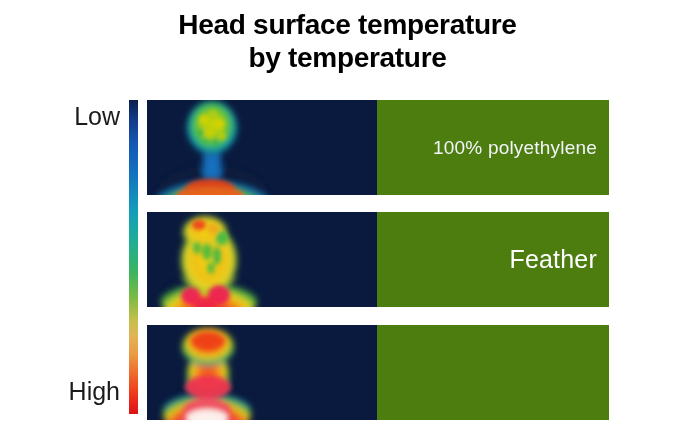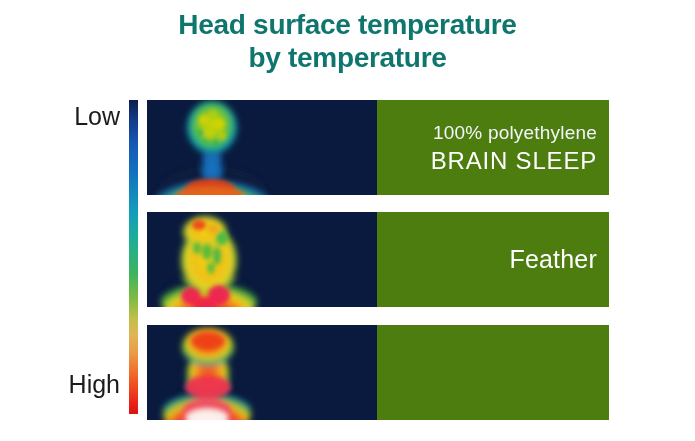--- a/index.html
+++ b/index.html
@@ -23,21 +23,21 @@
     top: 8px;
     width: 695px;
     text-align: center;
   }
   #title-block .title-line {
     font-family: "Liberation Sans", sans-serif;
     font-weight: bold;
     font-size: 28px;
     line-height: 33px;
     letter-spacing: -0.3px;
-    color: #0f766e;
+    color: #000000;
   }
 
   
   #legend {
     position: absolute;
     left: 44px;
     top: 98px;
     width: 96px;
     height: 318px;
   }
@@ -70,21 +70,21 @@
     position: absolute;
     right: 20px;
     font-family: "Liberation Sans", sans-serif;
     font-size: 25px;
     font-weight: 400;
     color: #1b1b1b;
     letter-spacing: 0px;
     white-space: nowrap;
   }
   #legend-low { top: 4px; }
-  #legend-high { bottom: 17px; margin-left: 16px; }
+  #legend-high { bottom: 10px; margin-left: 16px; }
 
   
   .panel {
     position: absolute;
     left: 147px;
     width: 462px;
     background: #4d7c0f;
     overflow: hidden;
   }
   #panel-0 { top: 100px; height: 95px; }
@@ -198,21 +198,20 @@
         <circle cx="69" cy="43" r="3" fill="#2fae4f"></circle>
       </g>
       <g filter="url(#blurS0)" opacity="0.9">
         <ellipse cx="63" cy="90" rx="26" ry="11" fill="#f03a10"></ellipse>
         <ellipse cx="63" cy="95" rx="34" ry="9" fill="#ef5a12"></ellipse>
       </g>
     </svg>
   </div>
   <div class="panel-labels">
     <div class="lbl-small">100% polyethylene</div>
-    <div class="lbl-large">BRAIN SLEEP</div>
   </div>
 </div>
 
 <div class="panel" id="panel-1">
   <div class="thermal">
     <svg width="230" height="95" viewBox="0 0 230 95">
       <defs>
         <filter id="blur1" x="-40%" y="-40%" width="180%" height="180%">
           <feGaussianBlur stdDeviation="3"></feGaussianBlur>
         </filter>

